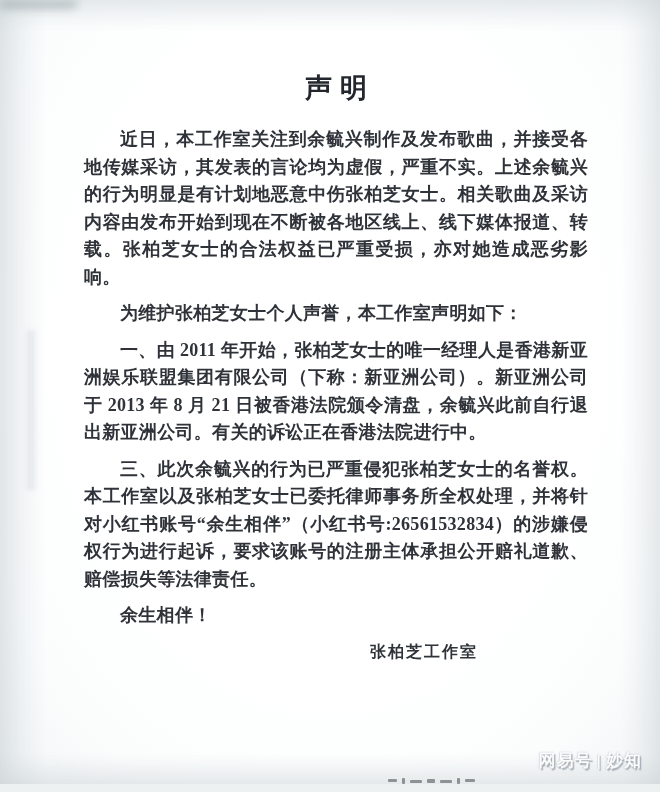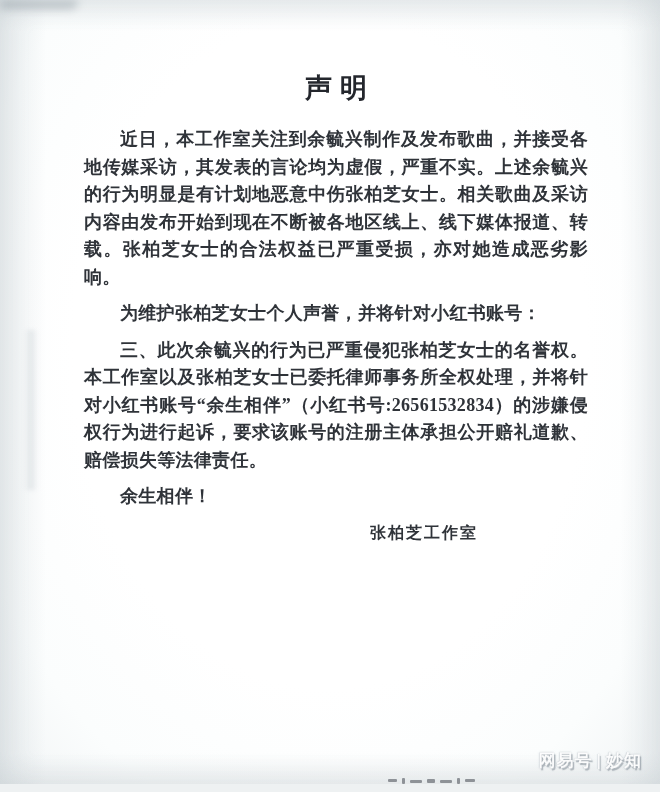--- a/index.html
+++ b/index.html
@@ -130,21 +130,22 @@
 
 <div class="photo">
 
   <div class="corner-smudge"></div>
   <div class="edge-band"></div>
 
   <div class="content">
     <h1 class="doc-title">声明</h1>
 
     <p class="para">近日，本工作室关注到余毓兴制作及发布歌曲，并接受各地传媒采访，其发表的言论均为虚假，严重不实。上述余毓兴的行为明显是有计划地恶意中伤张柏芝女士。相关歌曲及采访内容由发布开始到现在不断被各地区线上、线下媒体报道、转载。张柏芝女士的合法权益已严重受损，亦对她造成恶劣影响。</p>
-    <p class="para">为维护张柏芝女士个人声誉，并将针对小红书账号：</p>
+    <p class="para">为维护张柏芝女士个人声誉，本工作室声明如下：</p>
+    <p class="para">一、由 2011 年开始，张柏芝女士的唯一经理人是香港新亚洲娱乐联盟集团有限公司（下称：新亚洲公司）。新亚洲公司于 2013 年 8 月 21 日被香港法院颁令清盘，余毓兴此前自行退出新亚洲公司。有关的诉讼正在香港法院进行中。</p>
     <p class="para">三、此次余毓兴的行为已严重侵犯张柏芝女士的名誉权。本工作室以及张柏芝女士已委托律师事务所全权处理，并将针对小红书账号“余生相伴”（小红书号:26561532834）的涉嫌侵权行为进行起诉，要求该账号的注册主体承担公开赔礼道歉、赔偿损失等法律责任。</p>
 
     <p class="para closing">余生相伴！</p>
 
     <div class="signature">张柏芝工作室</div>
   </div>
 
   <div class="date-fragment">
     <span class="stroke s1"></span><span class="stroke s2"></span><span class="stroke s3"></span><span class="stroke s4"></span><span class="stroke s5"></span><span class="stroke s6"></span><span class="stroke s7"></span>
   </div>

